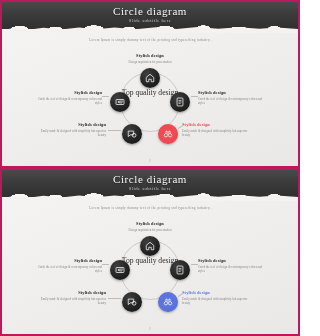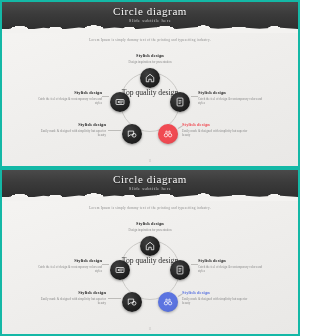--- a/index.html
+++ b/index.html
@@ -5,21 +5,21 @@
   * { margin:0; padding:0; box-sizing:border-box; }
   html,body {
     width:300px; height:336px;
     background:#ffffff;
     font-family:"Liberation Serif", serif;
     overflow:hidden;
   }
   .slide {
     position:relative;
     width:300px; height:168px;
-    background:#14b8a6;
+    background:#be185d;
     overflow:hidden;
   }
   .slide-inner{
     position:absolute; left:2px; top:2px;
     width:296px; height:164px;
     background:linear-gradient(160deg,#f6f5f3 0%,#eeedeb 60%,#e9e8e6 100%);
     overflow:hidden;
   }
 
   

